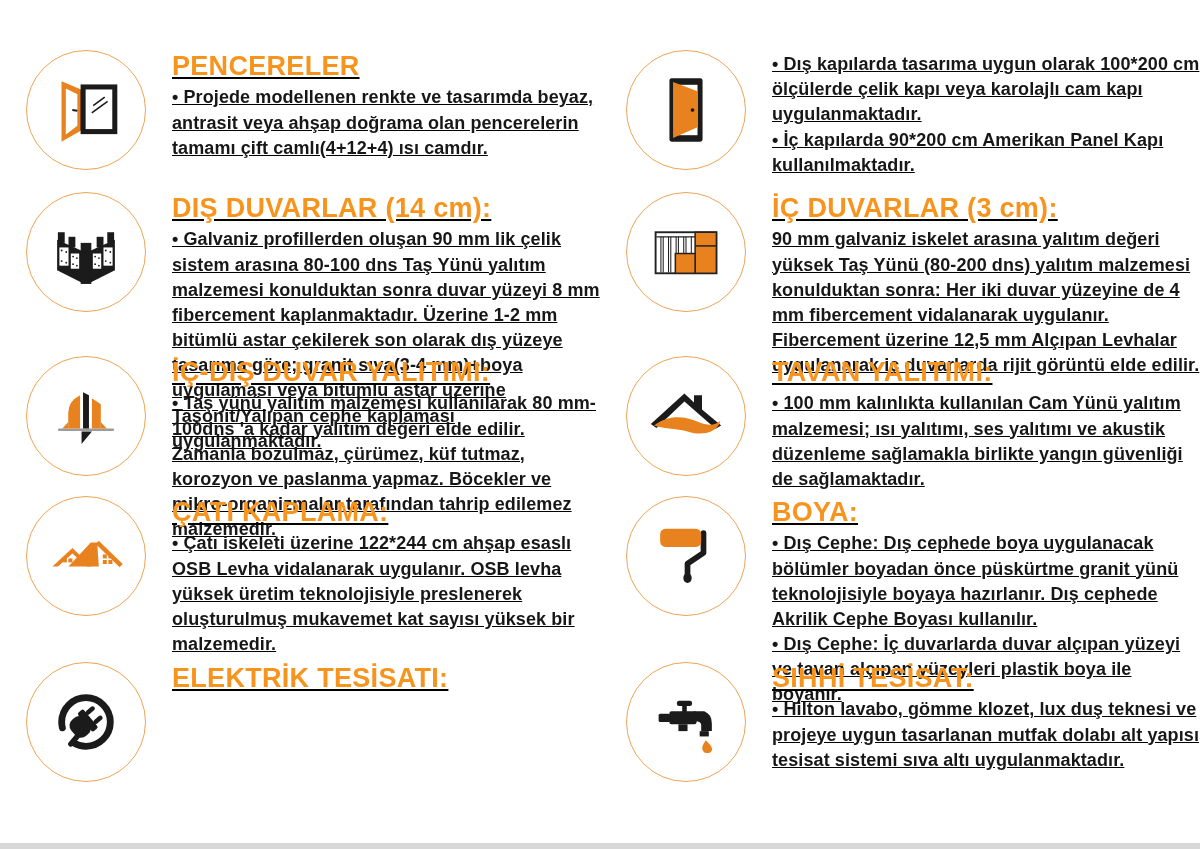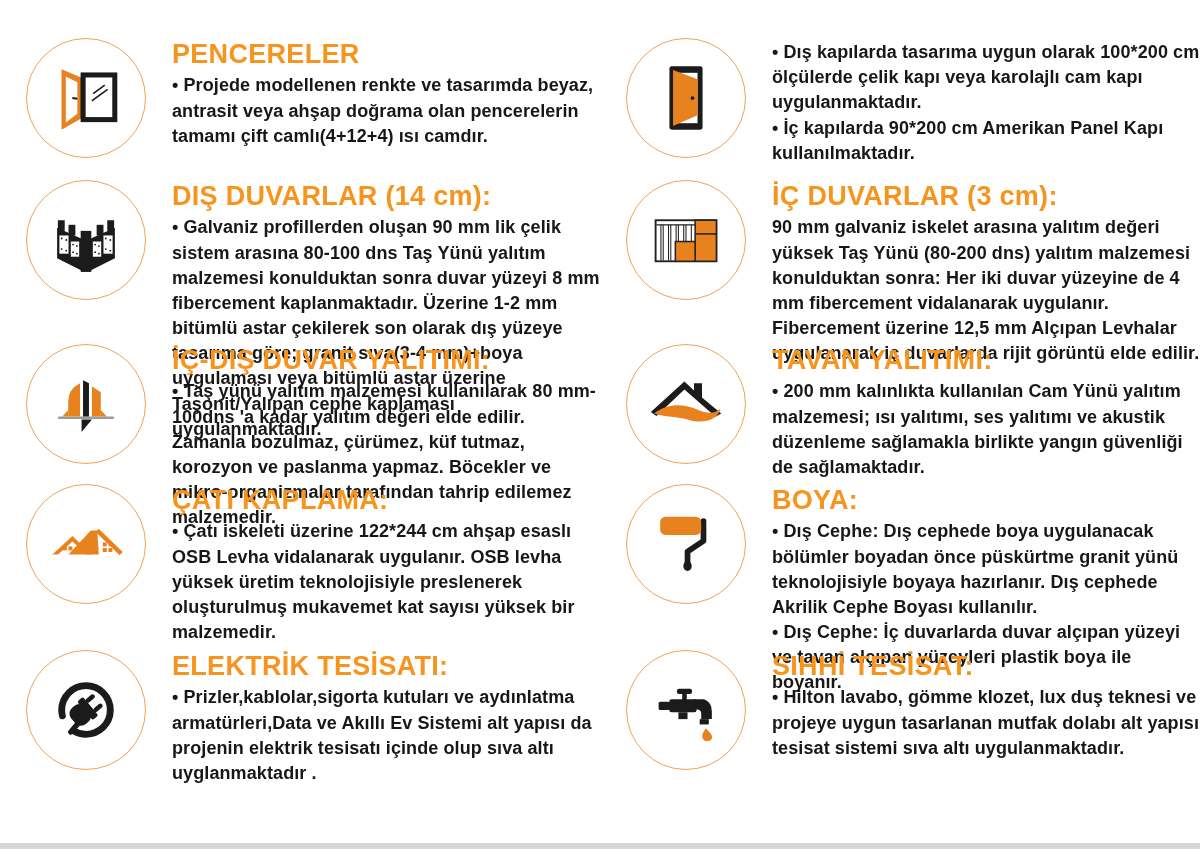--- a/index.html
+++ b/index.html
@@ -7,22 +7,23 @@
     position:relative;
     width:1200px;height:849px;
     background:#ffffff;
     font-family:"Liberation Sans", sans-serif;
     overflow:hidden;
   }
   .grid{
     display:grid;
     grid-template-columns:600px 600px;
     grid-template-rows:142px 164px 140px 166px auto;
-    padding-top:38px;
+    padding-top:50px;
     box-sizing:border-box;
+    text-decoration:underline;
   }
   .section{
     display:flex;
     align-items:flex-start;
     padding-left:26px;
     box-sizing:border-box;
   }
   .icon-circle{
     flex:0 0 auto;
     width:118px;height:118px;
@@ -179,21 +180,21 @@
 
     <div class="section">
       <div class="icon-circle">
         <svg width="80" height="80" viewBox="0 0 100 100">
           <path d="M6,60 L48,22 L60,33 L60,24 L70,24 L70,42 L94,62 L87,66 L48,32 L13,65 Z" fill="#1b1b1b"></path>
           <path d="M10,62 C28,48 48,50 64,57 C78,63 86,62 93,56 C90,70 72,75 54,70 C36,65 20,66 10,62 Z" fill="#e8821e"></path>
         </svg>
       </div>
       <div class="text-block">
         <h2 class="title">TAVAN YALITIMI:</h2>
-        <p class="body">• 200 mm kalınlıkta kullanılan Cam Yünü yalıtım malzemesi; ısı yalıtımı, ses yalıtımı ve akustik düzenleme sağlamakla birlikte yangın güvenliği de sağlamaktadır.</p>
+        <p class="body">• 100 mm kalınlıkta kullanılan Cam Yünü yalıtım malzemesi; ısı yalıtımı, ses yalıtımı ve akustik düzenleme sağlamakla birlikte yangın güvenliği de sağlamaktadır.</p>
       </div>
     </div>
 
     <div class="section">
       <div class="icon-circle">
         <svg width="80" height="80" viewBox="0 0 100 100">
           <path d="M8,63 L33,40 L57,63 L51,63 L33,47 L15,63 Z" fill="#e8821e"></path>
           <polygon points="28,63 56,33 64,33 66,63" fill="#e8821e"></polygon>
           <line x1="64" y1="33" x2="94" y2="62" stroke="#e8821e" stroke-width="5.5"></line>
           <rect x="21" y="53" width="5" height="5" fill="#e8821e"></rect>
@@ -233,21 +234,20 @@
           <g transform="rotate(-40 50 50)">
             <rect x="28" y="36" width="24" height="28" rx="10" fill="#1b1b1b"></rect>
             <rect x="48" y="34" width="10" height="32" rx="3" fill="#1b1b1b"></rect>
             <rect x="57" y="39" width="14" height="6" rx="3" fill="#1b1b1b"></rect>
             <rect x="57" y="55" width="14" height="6" rx="3" fill="#1b1b1b"></rect>
           </g>
         </svg>
       </div>
       <div class="text-block">
         <h2 class="title">ELEKTRİK TESİSATI:</h2>
-        <p class="body">• Prizler,kablolar,sigorta kutuları ve aydınlatma armatürleri,Data ve Akıllı Ev Sistemi alt yapısı da projenin elektrik tesisatı içinde olup sıva altı uyglanmaktadır .</p>
       </div>
     </div>
 
     <div class="section">
       <div class="icon-circle">
         <svg width="76" height="76" viewBox="0 0 100 100">
           <rect x="38" y="22" width="20" height="7" rx="3" fill="#1b1b1b"></rect>
           <rect x="45" y="28" width="6" height="10" fill="#1b1b1b"></rect>
           <rect x="28" y="36" width="36" height="17" rx="3" fill="#1b1b1b"></rect>
           <rect x="14" y="39" width="15" height="11" rx="2" fill="#1b1b1b"></rect>

